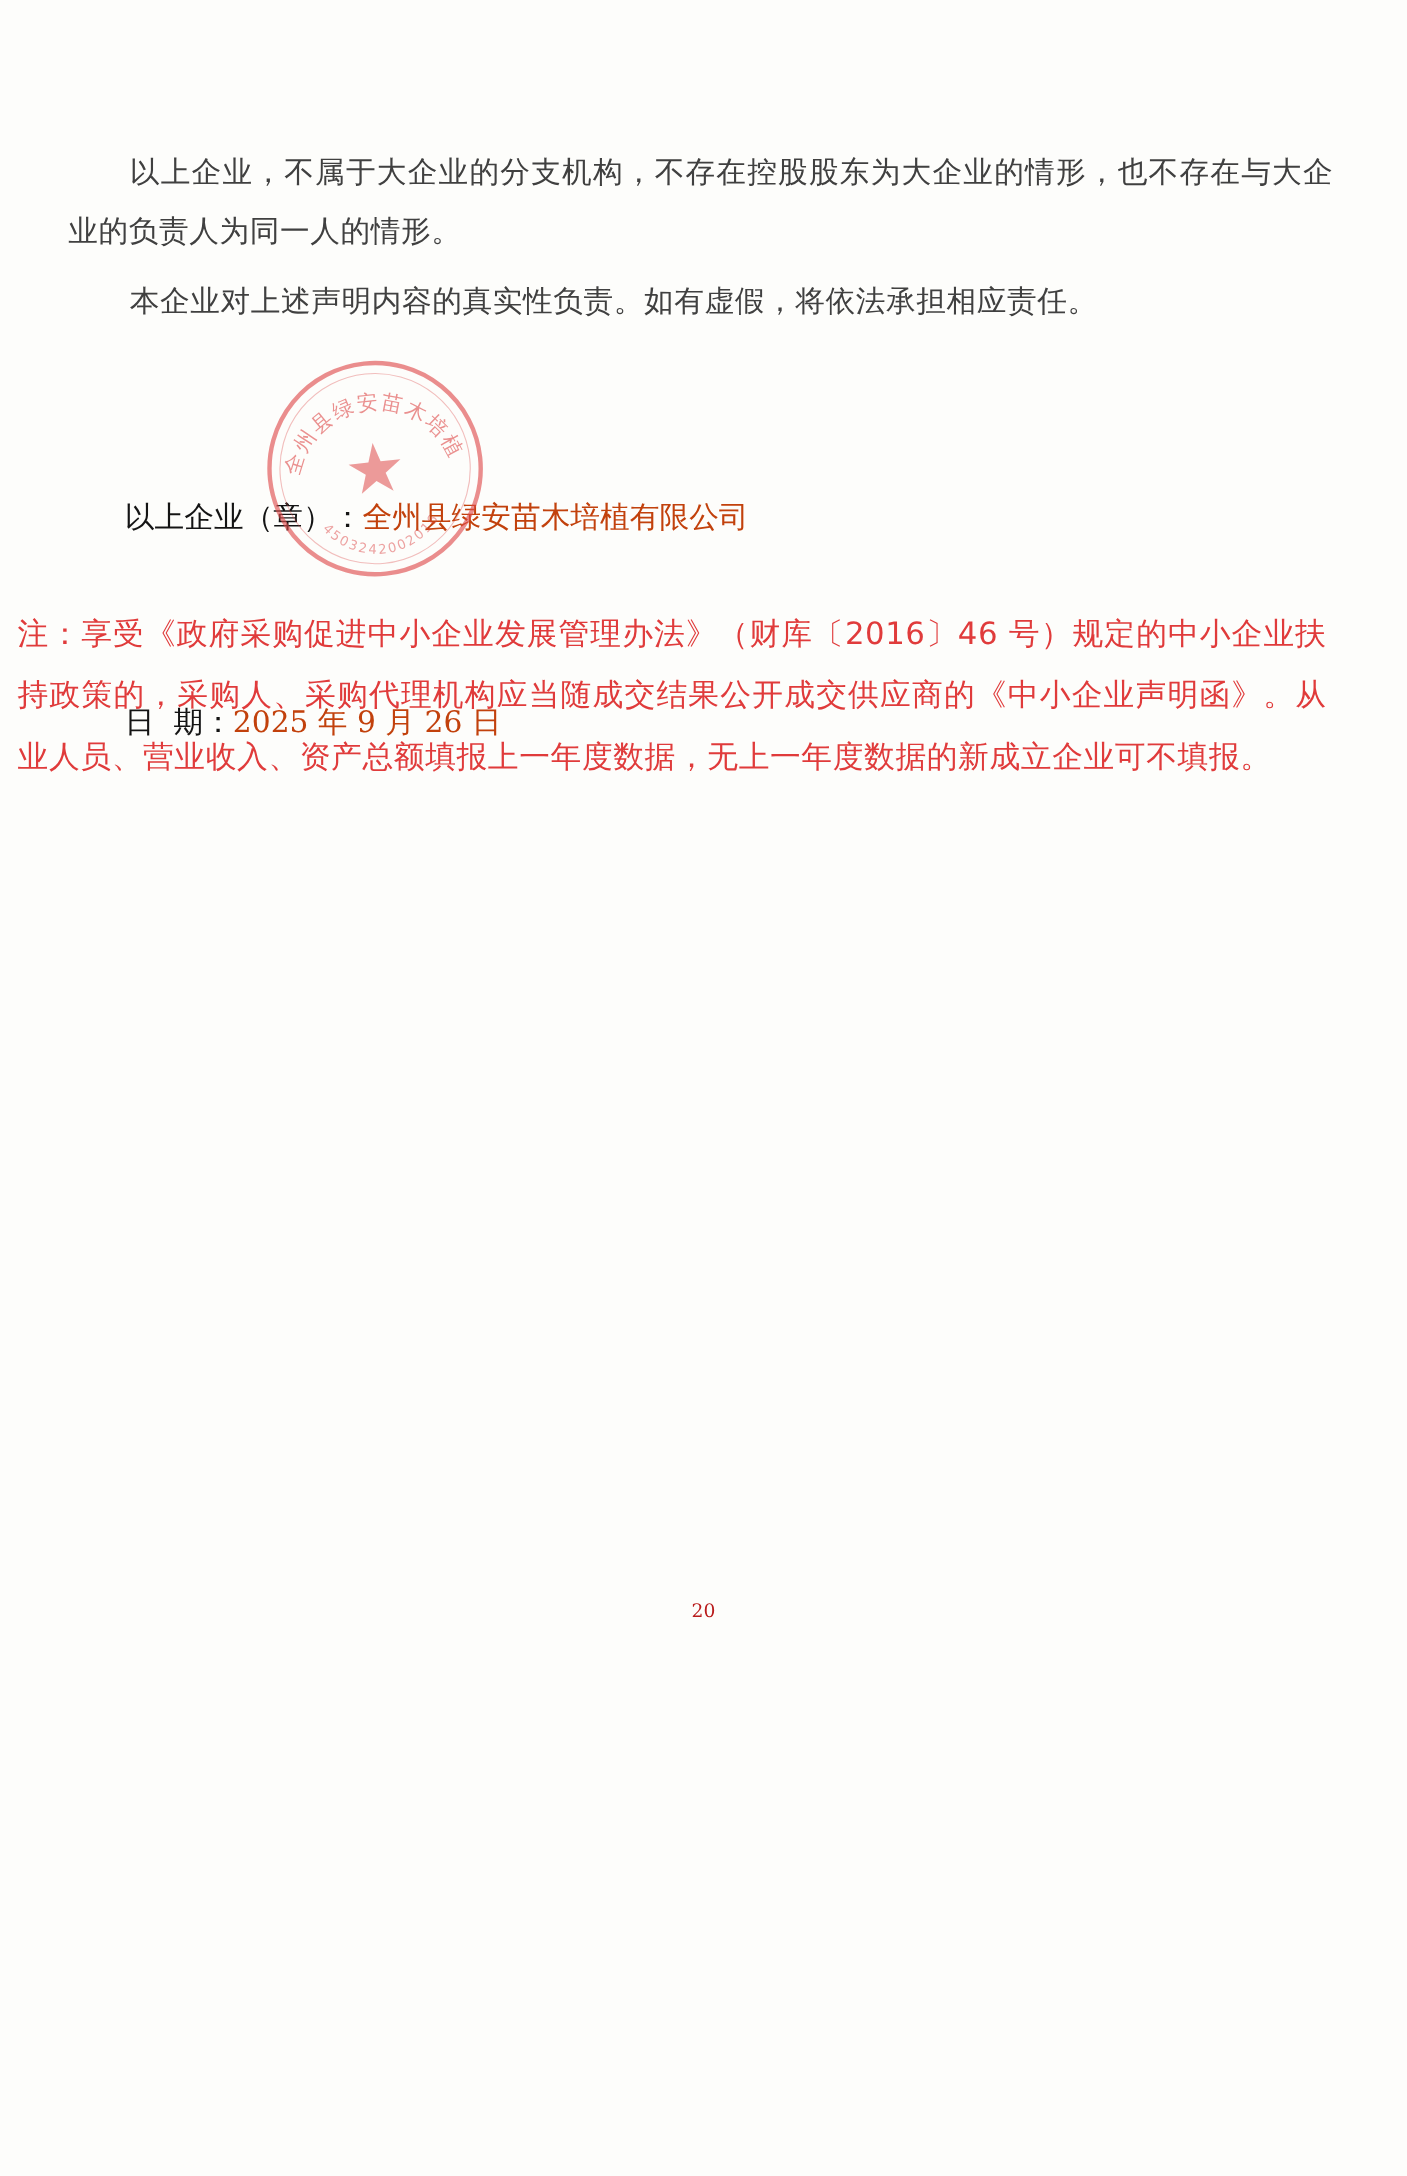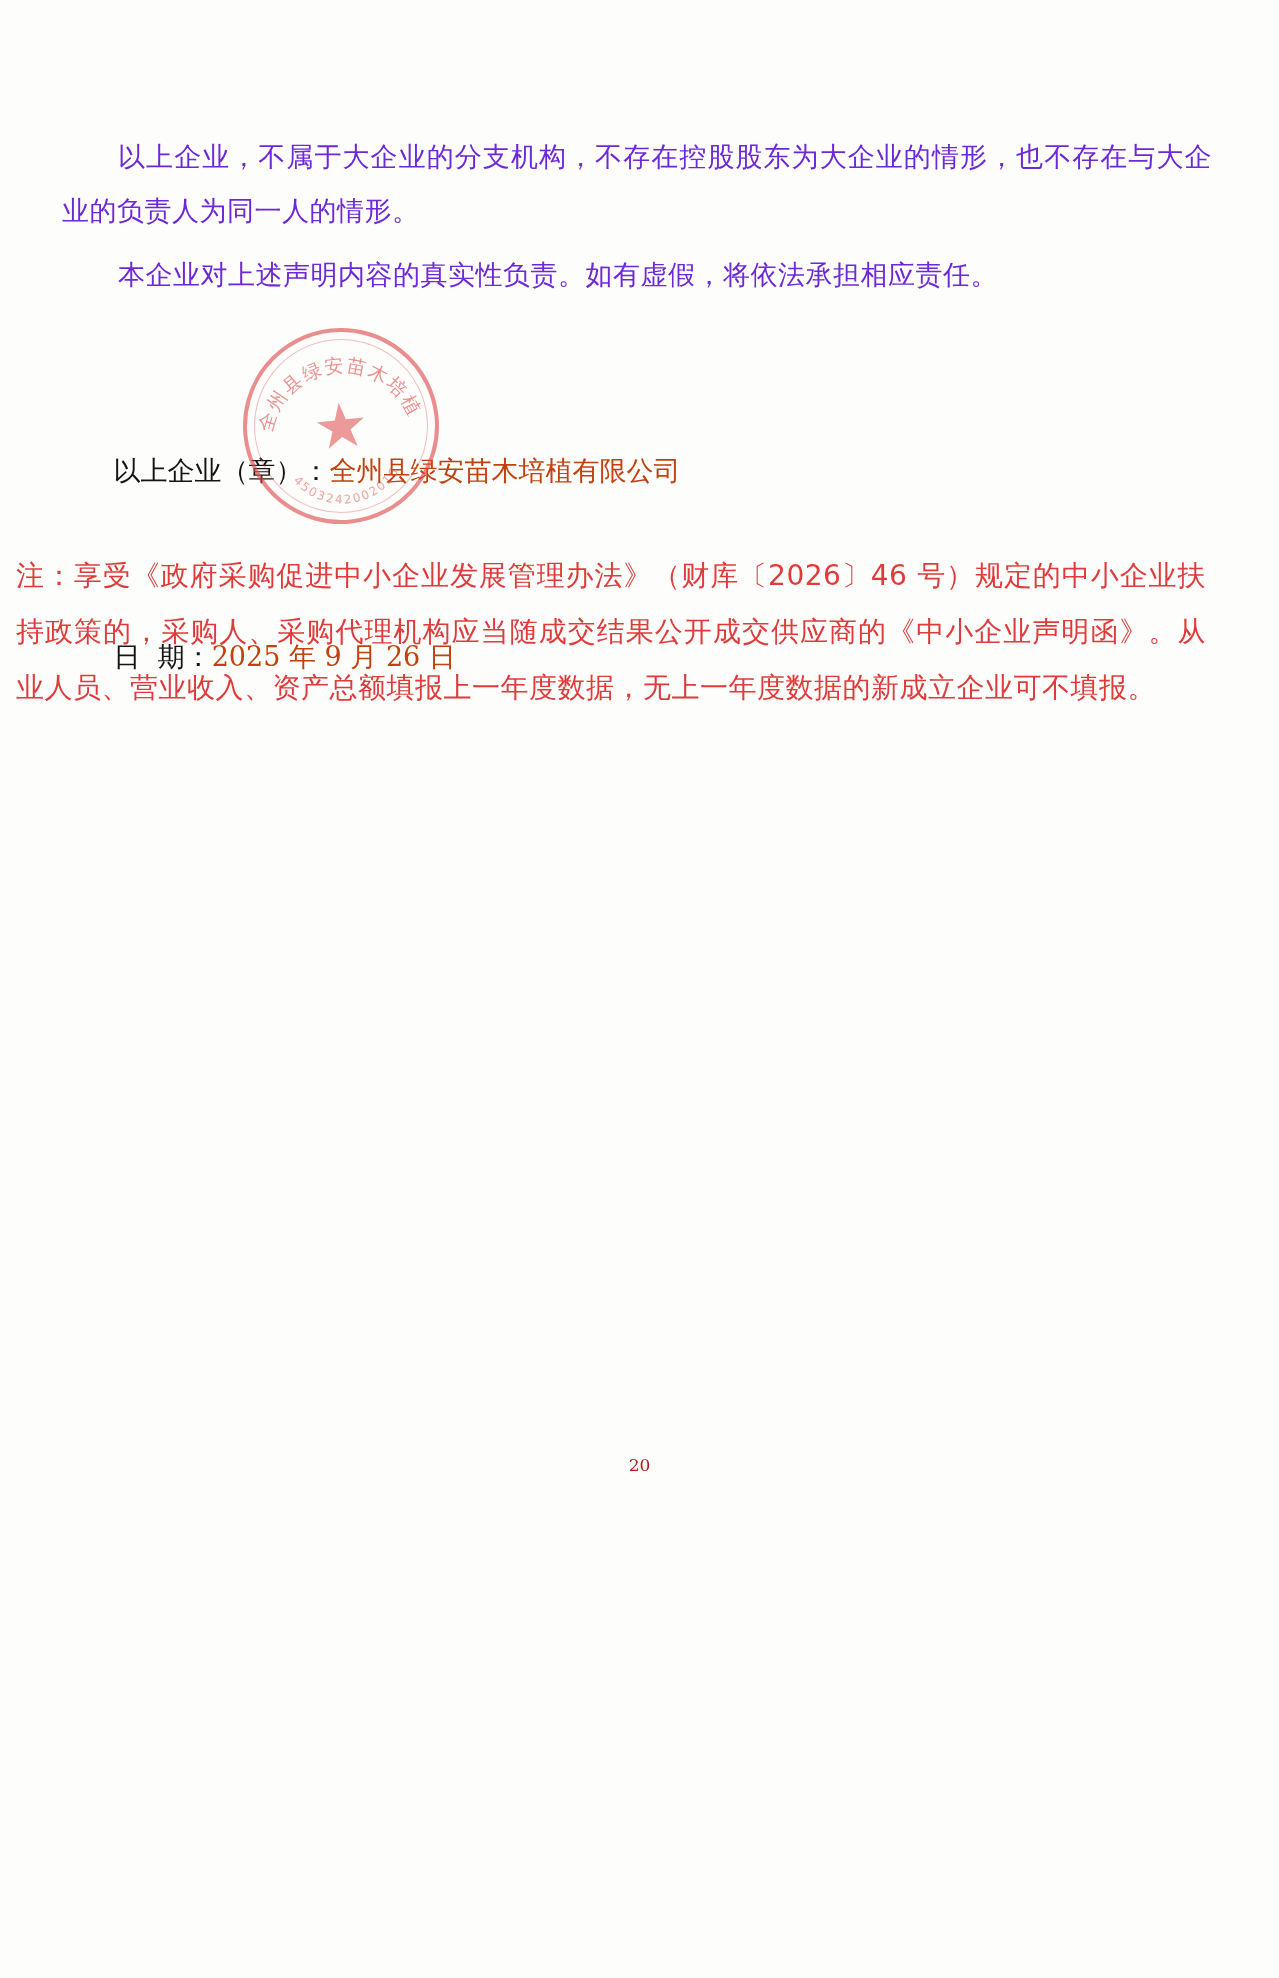--- a/index.html
+++ b/index.html
@@ -27,21 +27,21 @@
     position: absolute;
     left: 62px;
     top: 130px;
     width: 1150px;
   }
 
   .para {
     font-size: 27px;
     line-height: 54px;
     letter-spacing: 0.5px;
-    color: #6d28d9;
+    color: #404040;
     text-align: justify;
     margin: 0 0 10px 0;
   }
   .para.indent {
     text-indent: 56px;
   }
 
   
   .sign-block {
     position: absolute;
@@ -175,18 +175,18 @@
         <path id="arcBottom" d="M 30,118 A 65,65 0 0 0 158,118" fill="none"></path>
         <text>
           <textPath href="#arcBottom" startOffset="50%" text-anchor="middle">4503242002016</textPath>
         </text>
       </svg>
     </div>
     <div class="star">★</div>
   </div>
 
   <div class="note-block">
-    <p class="note-para">注：享受《政府采购促进中小企业发展管理办法》（财库〔2026〕46 号）规定的中小企业扶持政策的，采购人、采购代理机构应当随成交结果公开成交供应商的《中小企业声明函》。从业人员、营业收入、资产总额填报上一年度数据，无上一年度数据的新成立企业可不填报。</p>
+    <p class="note-para">注：享受《政府采购促进中小企业发展管理办法》（财库〔2016〕46 号）规定的中小企业扶持政策的，采购人、采购代理机构应当随成交结果公开成交供应商的《中小企业声明函》。从业人员、营业收入、资产总额填报上一年度数据，无上一年度数据的新成立企业可不填报。</p>
   </div>
 
   <div class="page-number">20</div>
 
 </div>
 
 </body></html>

